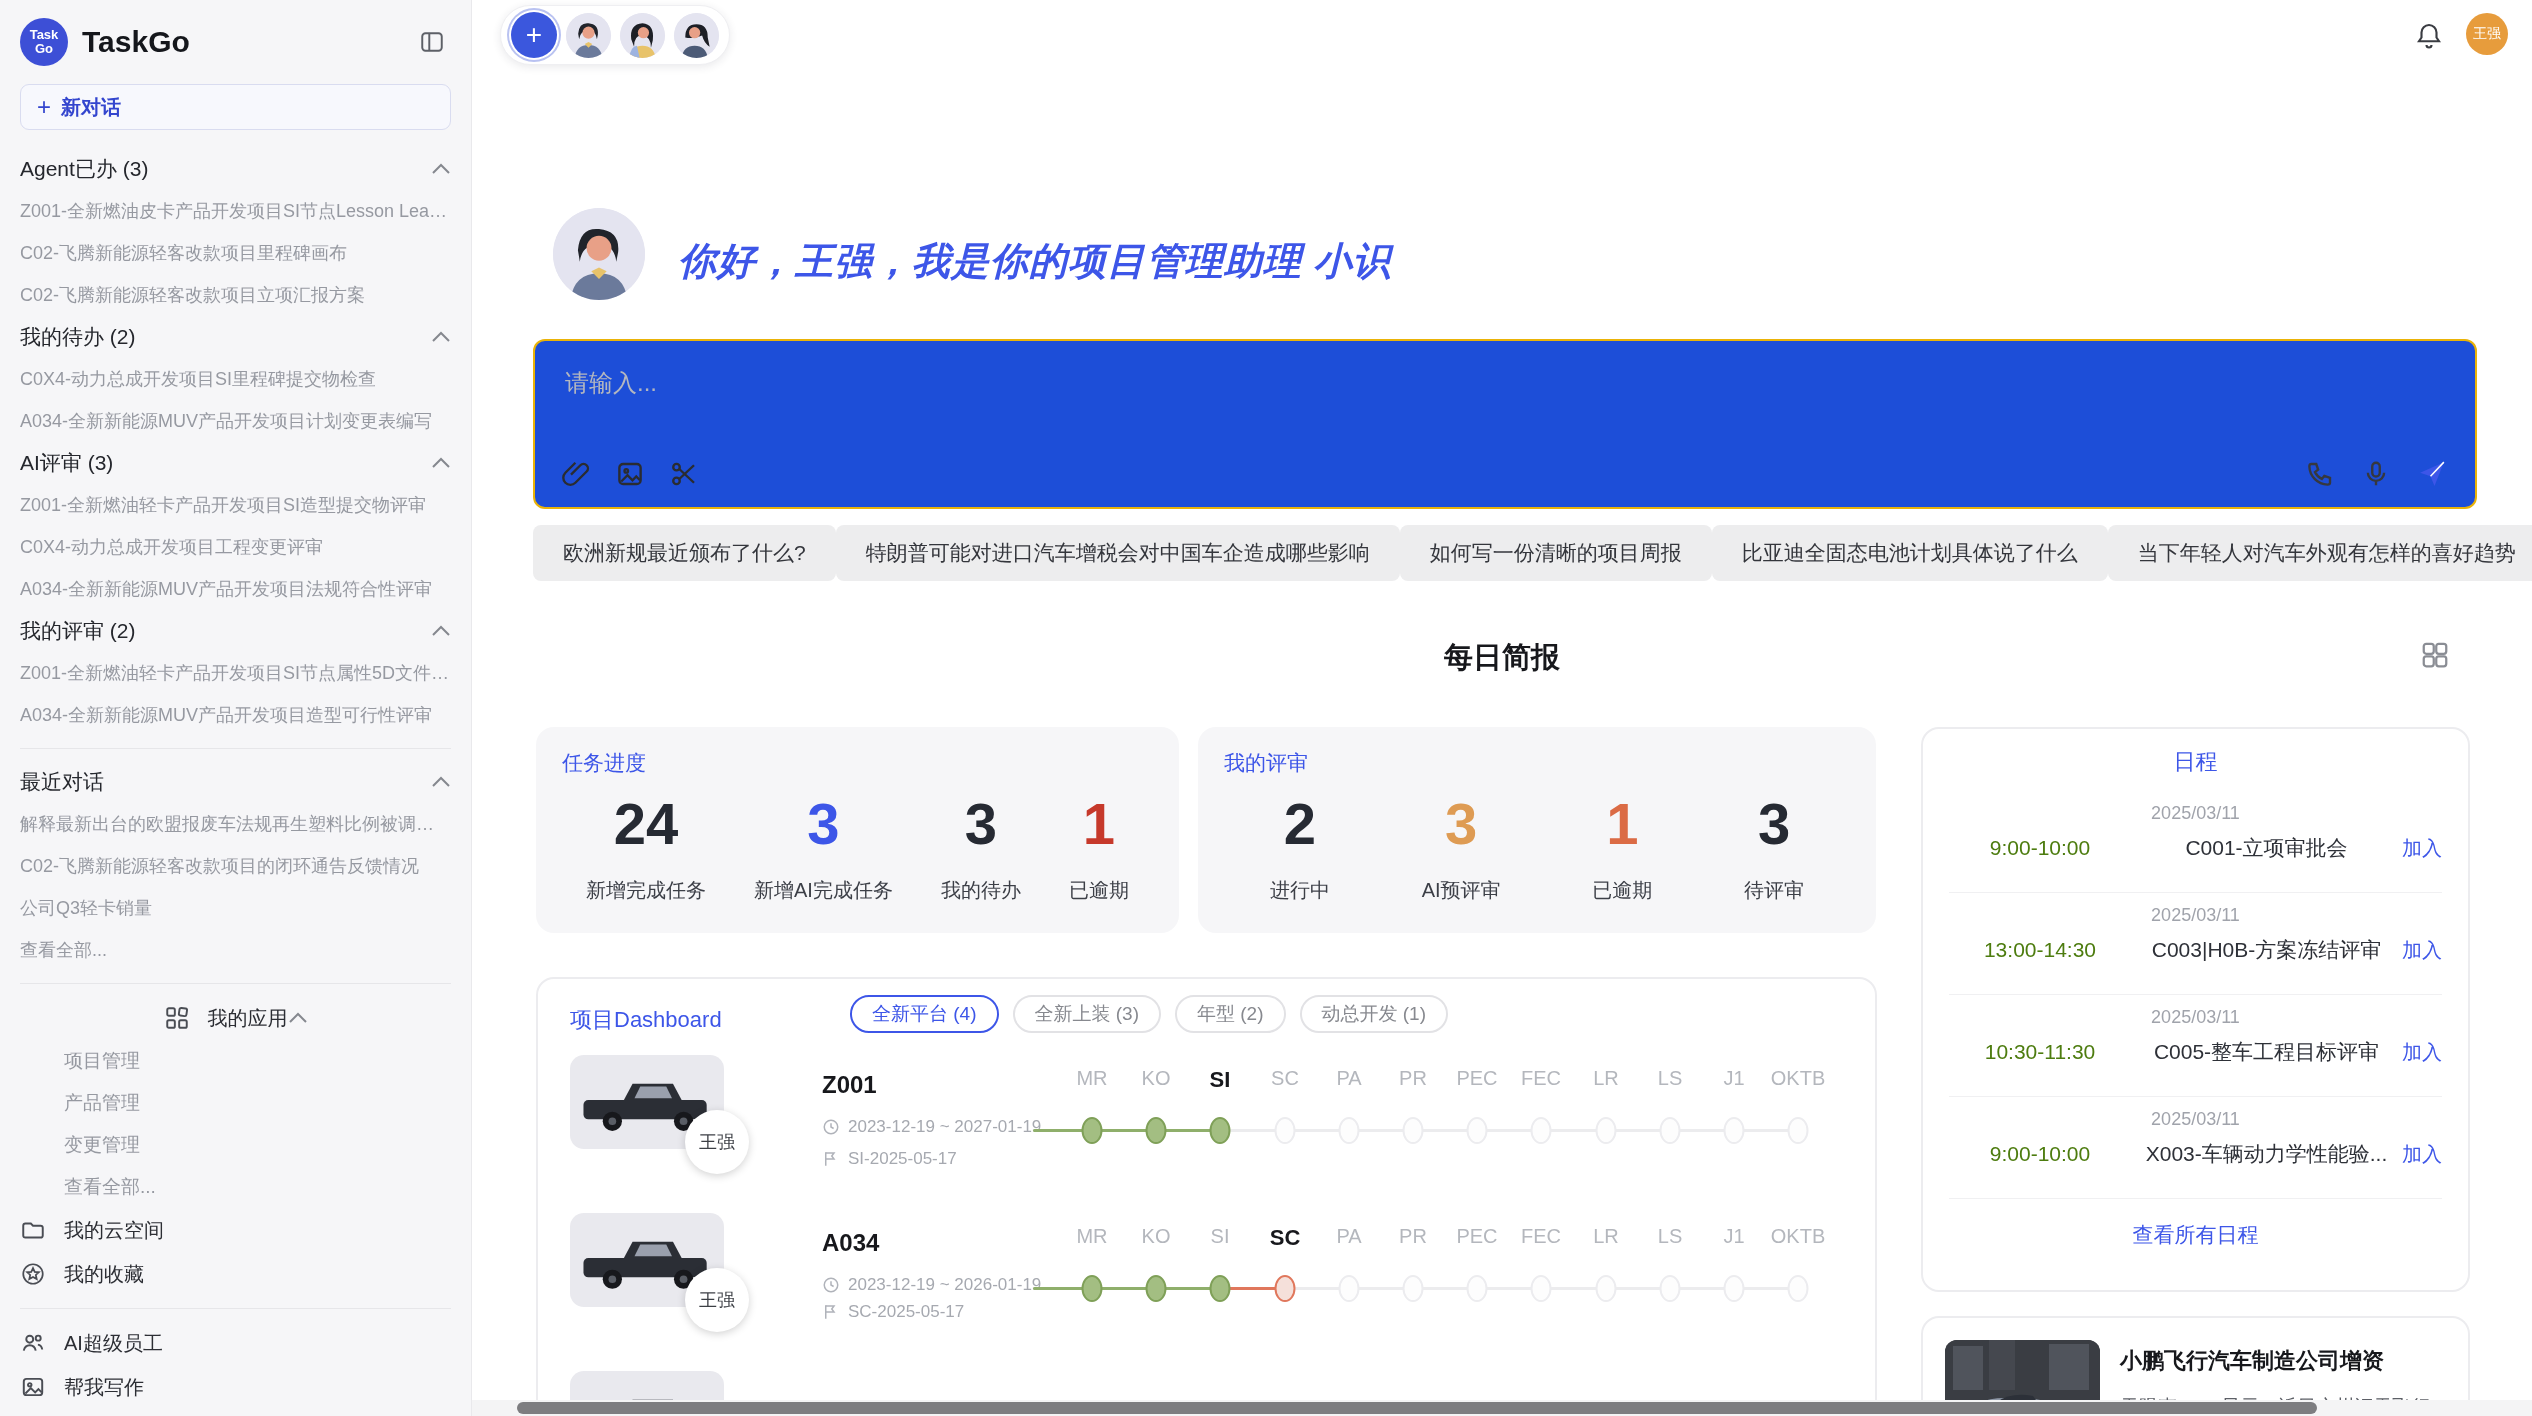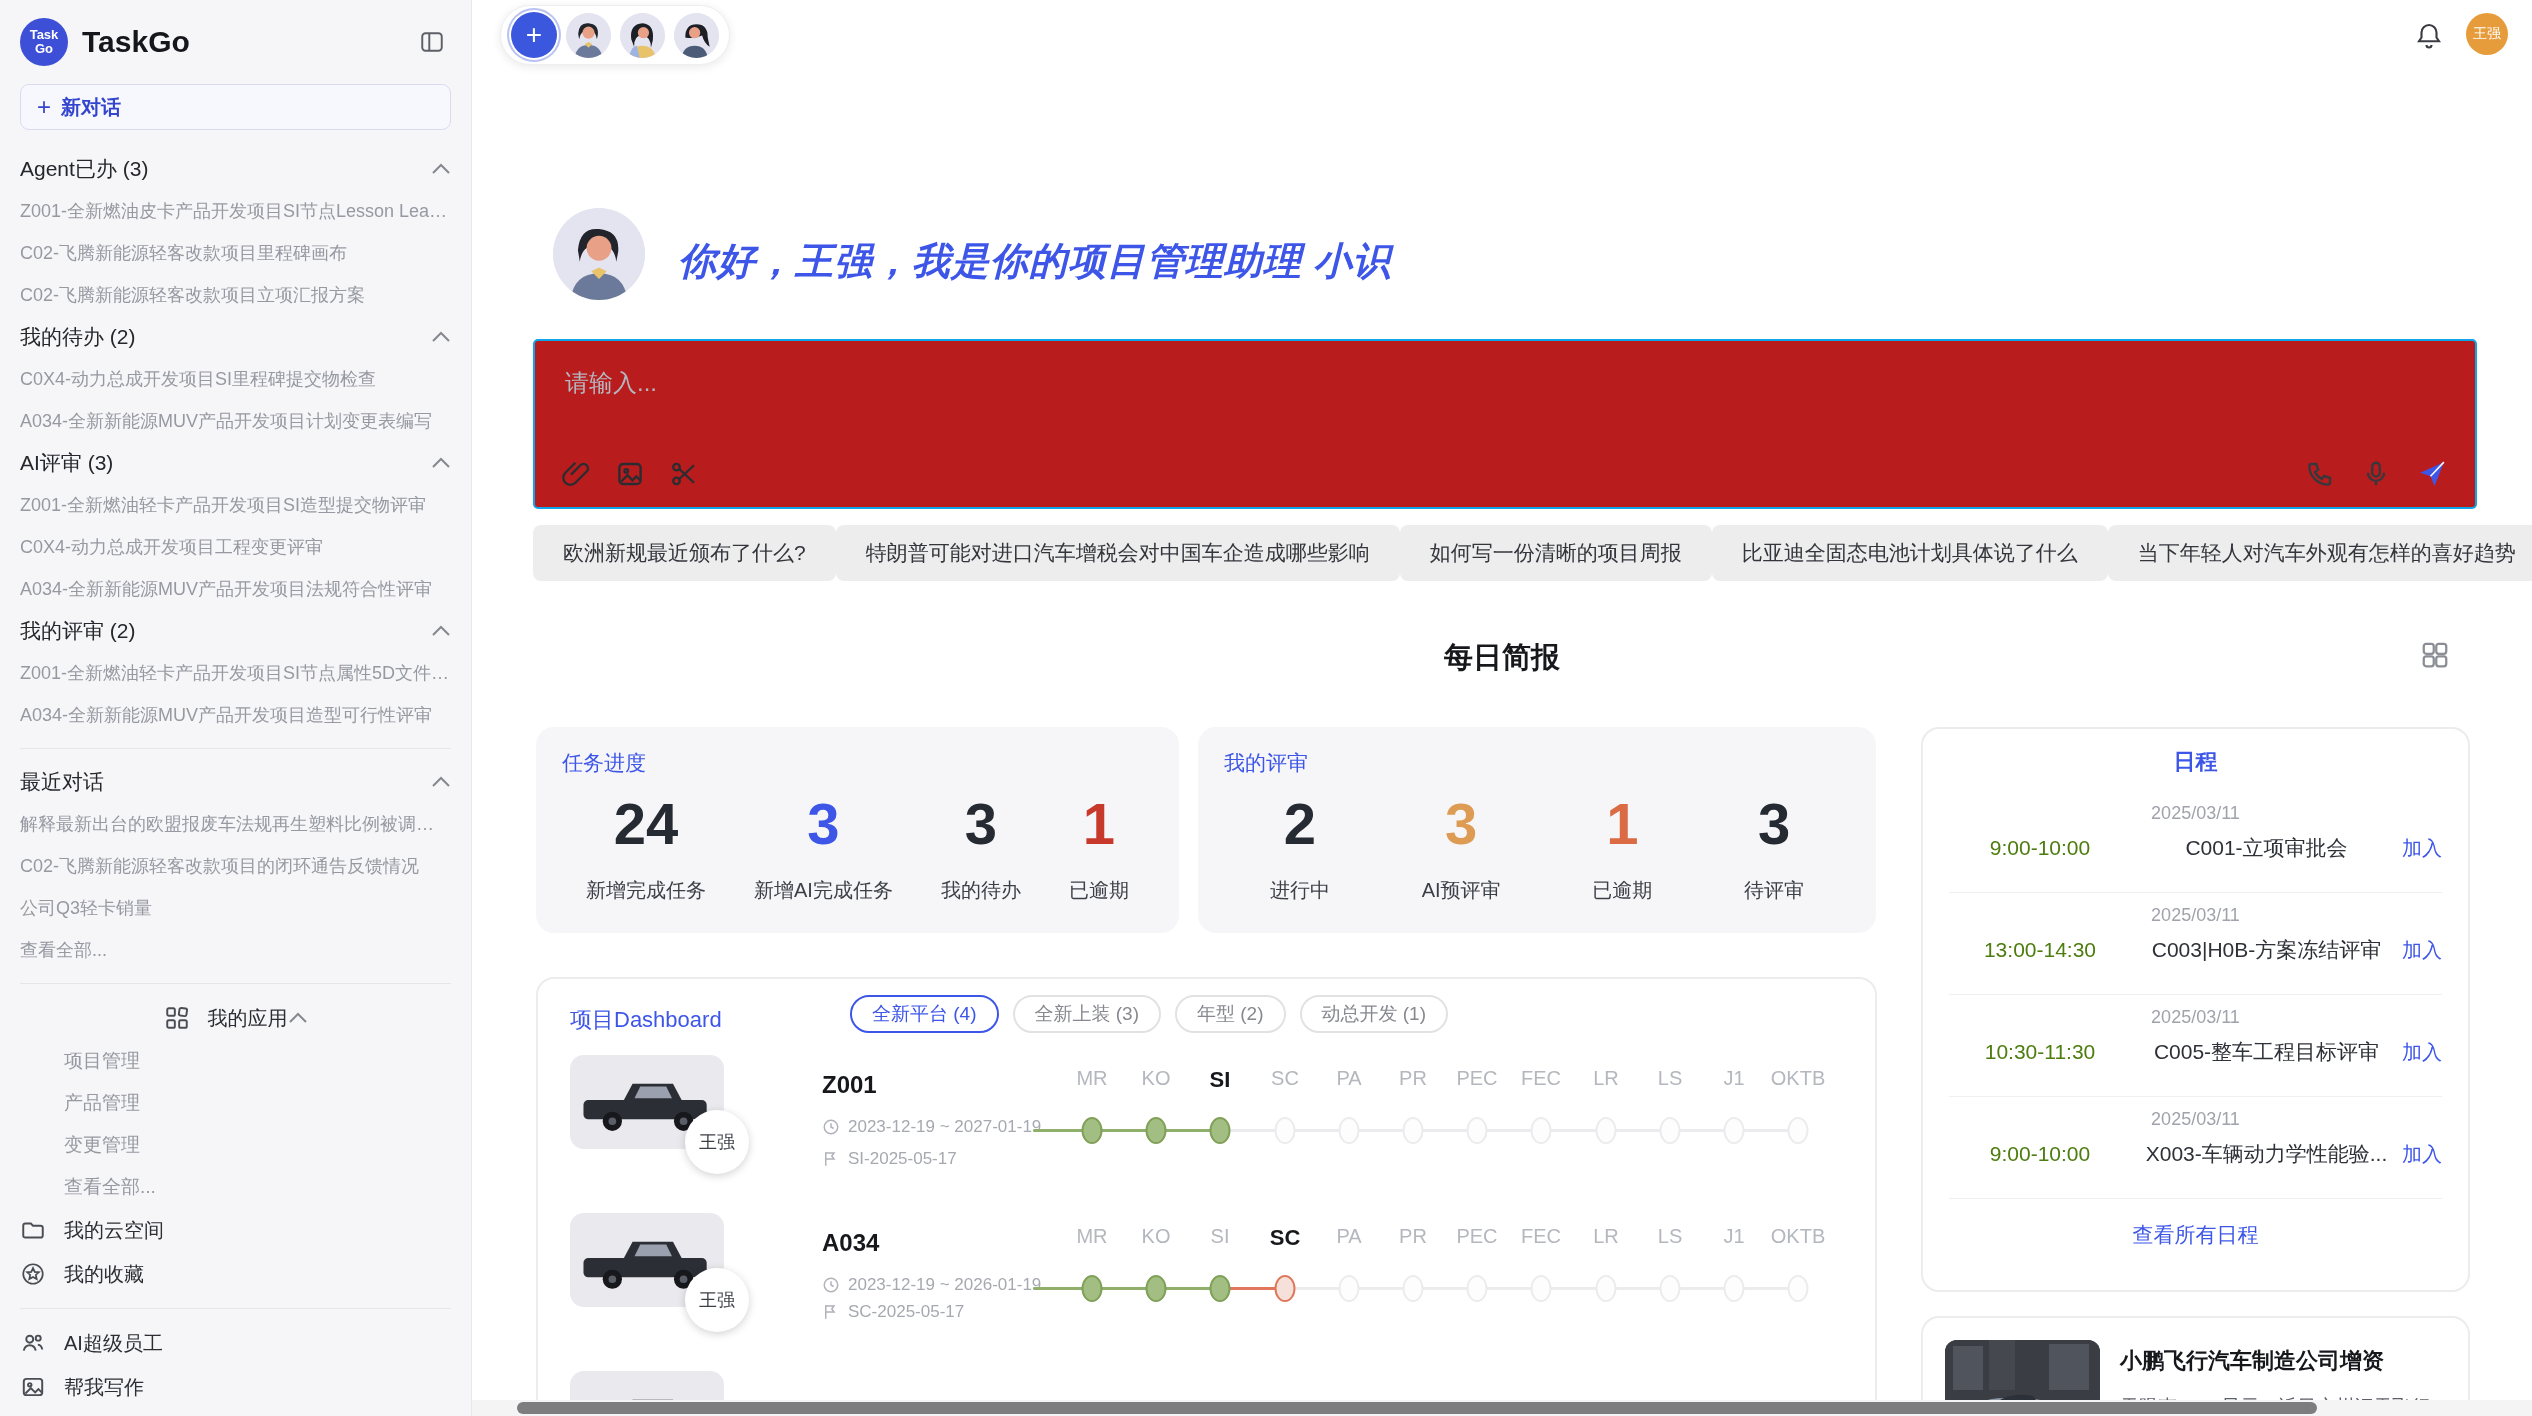--- a/index.html
+++ b/index.html
@@ -43,22 +43,22 @@
     box-shadow:0 0 0 2px #fff,0 0 0 4px #b9c2f1; cursor:pointer; }
   .mini-avatar { width:45px; height:45px; border-radius:50%; overflow:hidden; background:#e4e4f0;
     box-shadow:0 0 0 2px #fff; cursor:pointer; }
   .bell { left:1942px; top:20px; width:30px; height:30px; cursor:pointer; }
   .user-chip { left:1994px; top:13px; width:42px; height:42px; border-radius:50%; background:#e79c3c;
     color:#fff; font-size:14px; display:flex; align-items:center; justify-content:center; cursor:pointer; }
 
   .hero-avatar { left:81px; top:208px; width:92px; height:92px; border-radius:50%; overflow:hidden; background:#e4e4f0; }
   .greeting { left:206px; top:236px; font-size:38px; font-weight:800; font-style:italic; color:#3d56e8; letter-spacing:1px; }
 
-  .composer { left:61px; top:339px; width:1944px; height:170px; background:#b91c1c;
-    border:2px solid #0ea5e9; border-radius:5px; }
+  .composer { left:61px; top:339px; width:1944px; height:170px; background:#1d4ed8;
+    border:2px solid #eab308; border-radius:12px; }
   .composer .ph { position:absolute; left:30px; top:26px; font-size:24px; color:#b4b7bf; }
   .comp-icons-l { position:absolute; left:26px; bottom:18px; display:flex; gap:24px; align-items:center; }
   .comp-icons-r { position:absolute; right:28px; bottom:18px; display:flex; gap:26px; align-items:center; }
   .cicon { width:30px; height:30px; cursor:pointer; }
 
   .chips { left:61px; top:525px; width:1944px; display:flex; justify-content:space-between; }
   .chip { height:56px; background:#ededee; border-radius:8px; display:flex; align-items:center;
     padding:0 30px; font-size:21px; color:#34363c; cursor:pointer; white-space:nowrap; }
 
   .brief-title { left:0; top:638px; width:2060px; text-align:center; font-size:29px; font-weight:700; color:#17181c; }
@@ -67,21 +67,21 @@
   .statcard { top:727px; height:206px; background:#f6f6f8; border-radius:18px; padding:22px 26px; }
   .statcard .ttl { font-size:21px; color:#3d56e8; font-weight:500; }
   .stat-row { display:flex; justify-content:space-around; margin-top:8px; }
   .stat { text-align:center; }
   .stat .num { font-size:58px; font-weight:600; line-height:78px; }
   .stat .lab { font-size:20px; color:#3c3f47; margin-top:14px; }
   .n-dark{color:#262a33}.n-blue{color:#3d56e8}.n-red{color:#c6392b}.n-orange{color:#de9b53}.n-orange2{color:#db6b45}
 
   .panel { background:#fff; border:2px solid #ececef; border-radius:18px; }
   #schedule { left:1449px; top:727px; width:549px; height:565px; padding:18px 0 0 0; }
-  .sched-title { text-align:center; font-size:22px; color:#3d56e8; font-weight:700; }
+  .sched-title { text-align:center; font-size:22px; color:#3d56e8; font-weight:400; }
   .sched-list { margin-top:14px;text-align:center; }
   .sev { padding:12px 26px 0 26px; height:89px; }
   .sev .d { font-size:18px; color:#a0a3ab; }
   .sev .row { display:flex; align-items:center; margin-top:10px; }
   .sev .t { width:182px; font-size:21px; font-weight:400; color:#4d7c0f; }
   .sev .n { flex:1; font-size:21px; color:#2e3138; white-space:nowrap; overflow:hidden; }
   .sev .join { font-size:20px; color:#3d56e8; cursor:pointer; }
   .sdiv { height:1px; background:#f0f0f2; margin:12px 26px 0 26px; }
   .view-all { text-align:center; font-size:21px; color:#3d56e8; margin-top:22px; cursor:pointer; }
 

